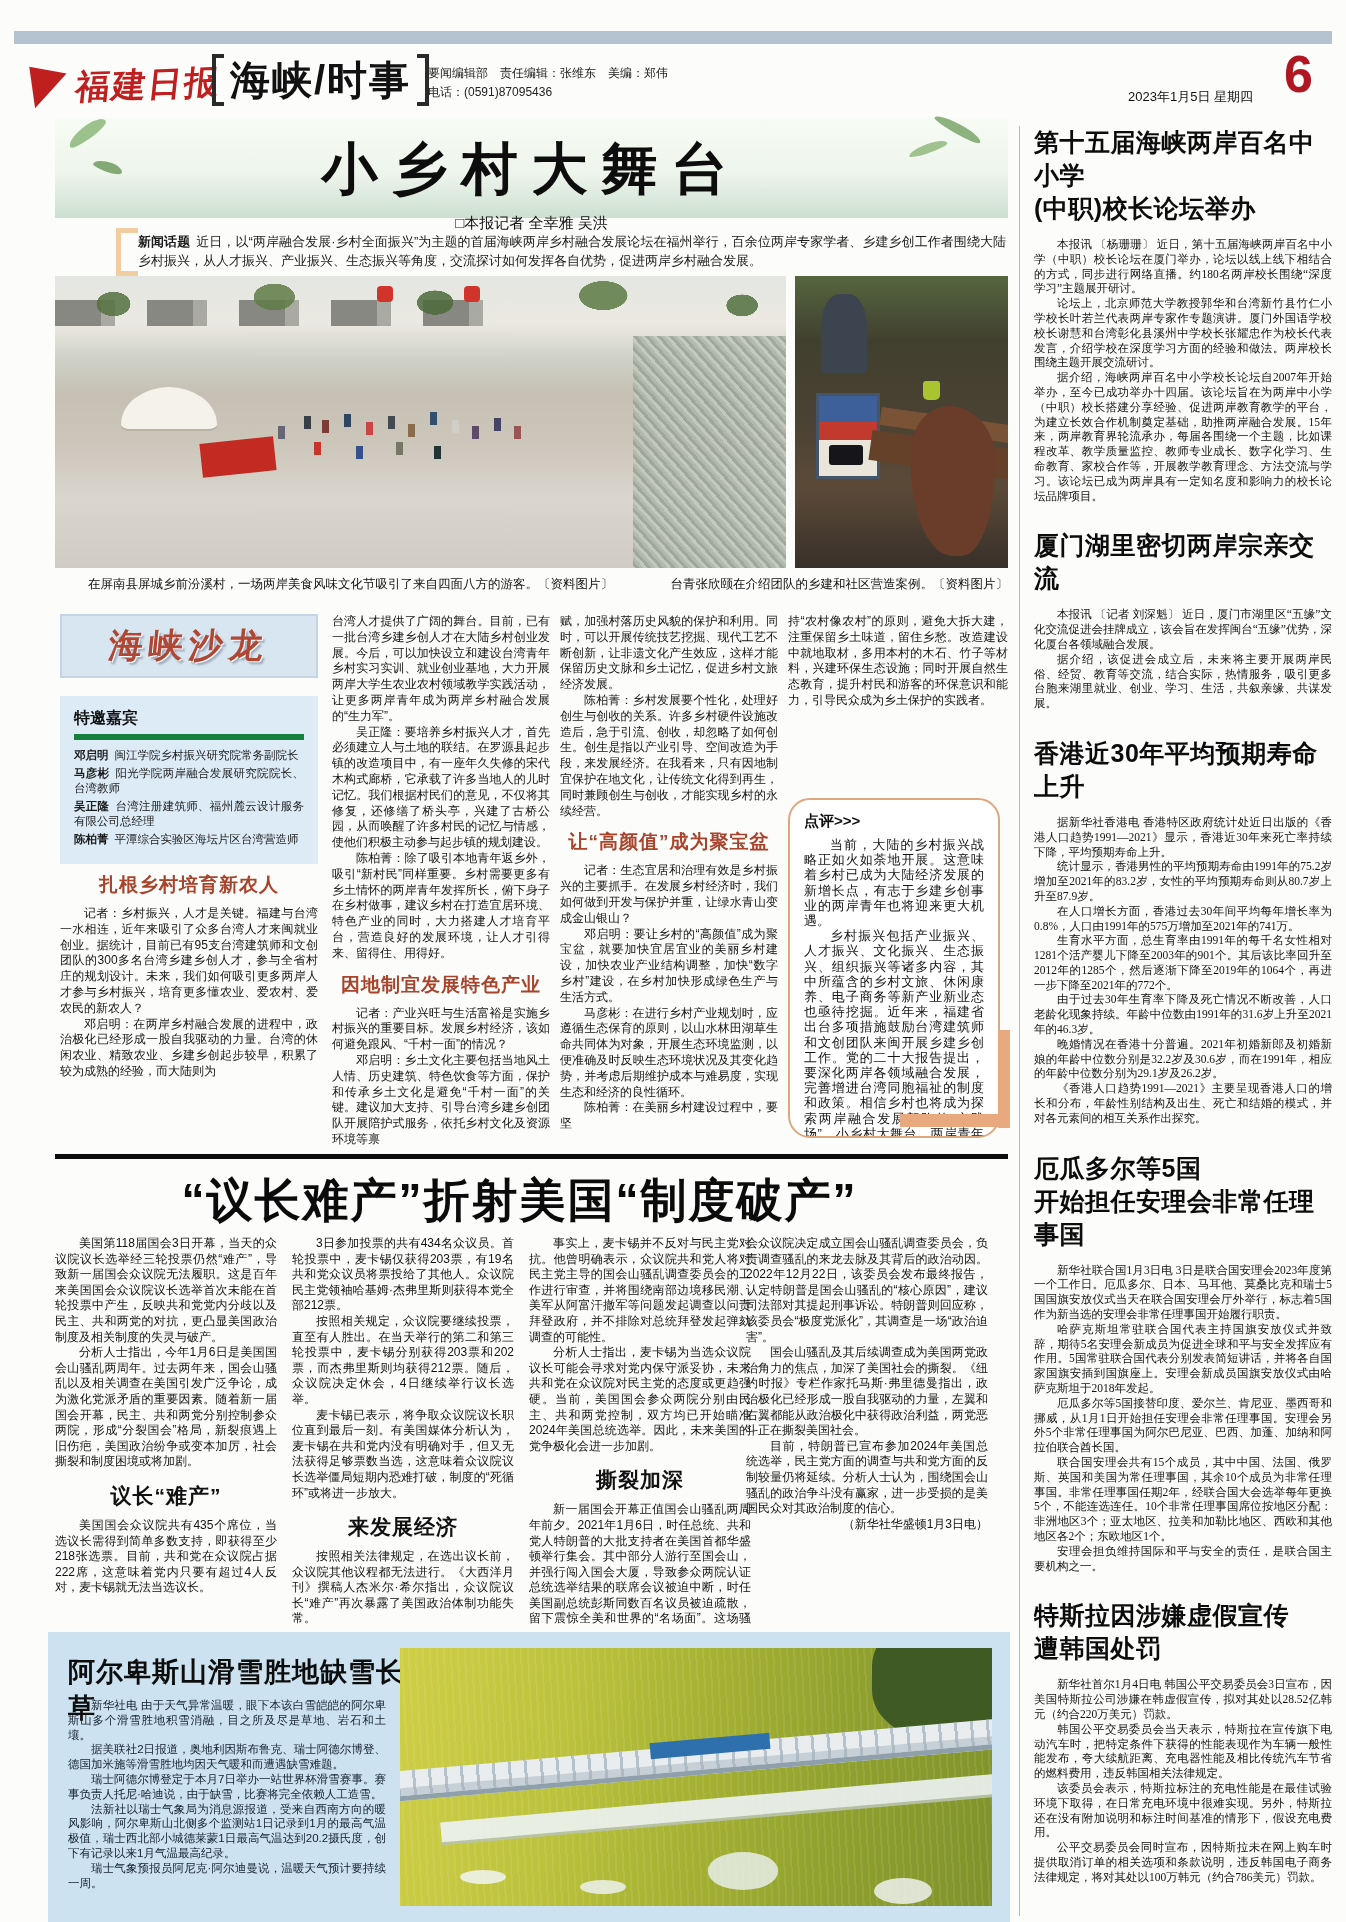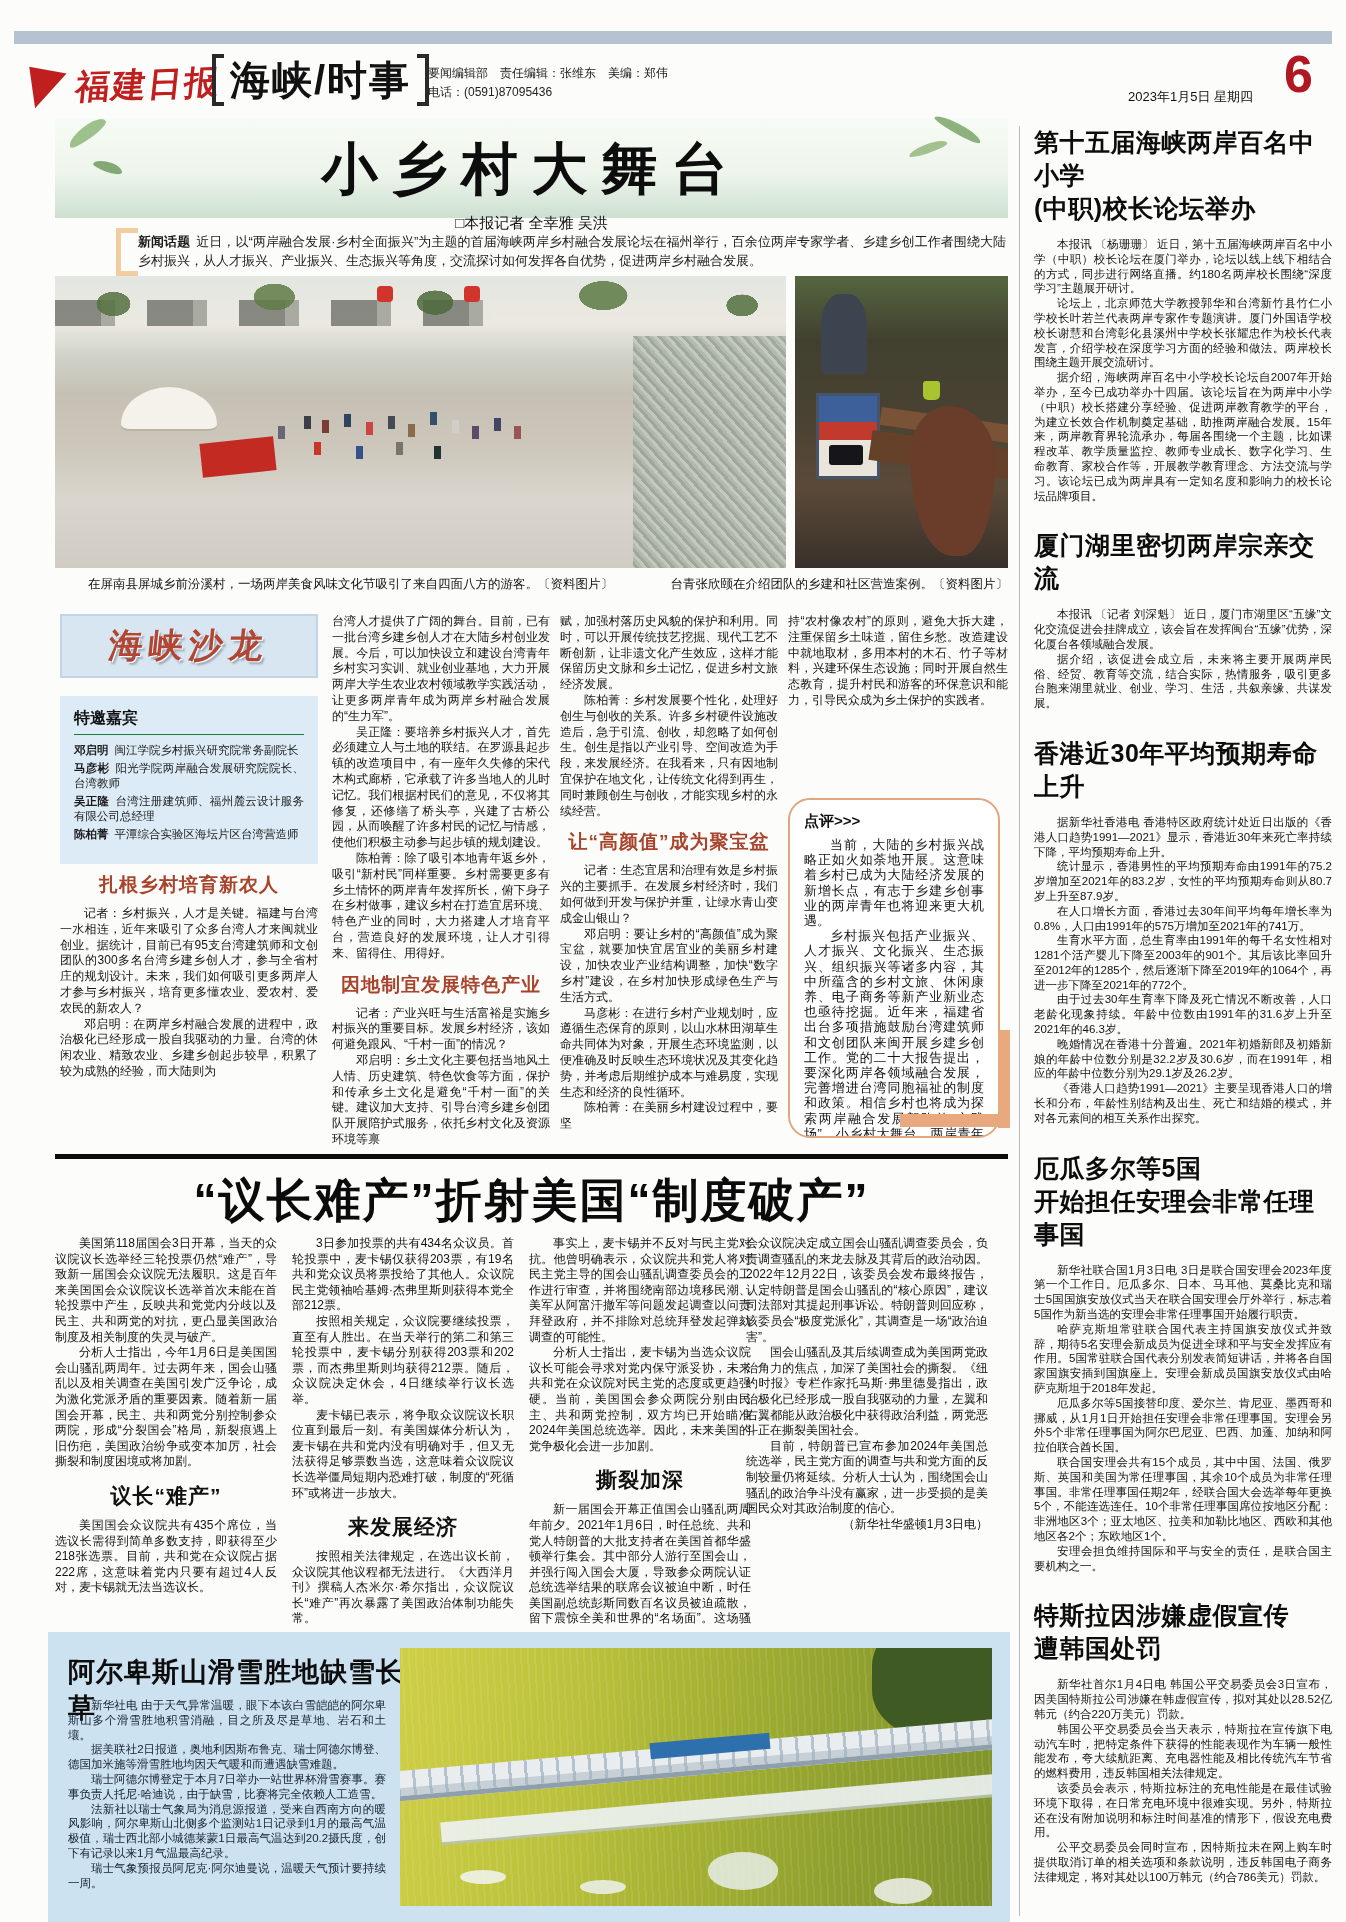--- a/index.html
+++ b/index.html
@@ -73,21 +73,21 @@
   .cap1 { left:88px; width:640px; }
   .cap2 { left:664px; width:344px; text-align:right; }
 
   
   .badge { position:absolute; left:60px; top:614px; width:258px; height:64px; background:#d8e6f1;
     display:flex; align-items:center; justify-content:center;
     box-shadow:inset 0 0 0 2px #c3d5e4; }
   .badge span { font-size:34px; font-weight:900; color:#b04634; letter-spacing:6px; transform:skewX(-6deg);
     text-shadow:1px 1px 0 #fff, 3px 3px 2px rgba(60,60,90,.35); }
   .guests { position:absolute; left:60px; top:696px; width:258px; height:168px; background:#dcebf6; padding:12px 14px; }
-  .guests h3 { font-size:16px; font-weight:700; color:#111; padding-bottom:5px; border-bottom:1px solid #15803d; margin-bottom:8px; }
+  .guests h3 { font-size:16px; font-weight:700; color:#111; padding-bottom:5px; border-bottom:6px solid #15803d; margin-bottom:8px; }
   .guests p { font-size:11.5px; line-height:15.5px; color:#1c1c1c; text-align:justify; margin-bottom:2px; }
   .guests p b { margin-right:6px; }
   .subhead { font-size:19px; font-weight:900; color:#a8432c; text-align:center; margin:10px 0 8px; letter-spacing:1px; }
   .sb-side { position:absolute; left:60px; top:872px; width:258px; height:276px; overflow:hidden; }
   .col { position:absolute; top:614px; height:534px; overflow:hidden; }
   .colA { left:332px; width:218px; }
   .colB { left:560px; width:218px; }
   .colC { left:788px; width:220px; height:176px; }
   .bodytext p { font-size:12px; line-height:15.8px; color:#141414; text-align:justify; text-indent:2em; }
   .bodytext p.noind { text-indent:0; }
@@ -95,21 +95,21 @@
     border-radius:22px; background:#fff; padding:12px 14px; overflow:hidden; }
   .comment h4 { font-size:15px; font-weight:700; color:#111; margin-bottom:6px; }
   .comment p { font-size:13px; line-height:15.2px; text-align:justify; text-indent:2em; color:#141414; }
   .comment .cred { text-align:right; text-indent:0; font-weight:700; margin-top:4px; }
   .oL1 { position:absolute; left:998px; top:1030px; width:12px; height:98px; background:#e8a97e; }
   .oL2 { position:absolute; left:900px; top:1114px; width:110px; height:13px; background:#e8a97e; }
 
   .midrule { position:absolute; left:55px; top:1154px; width:953px; height:5px; background:#0d0d0d; }
 
   
-  .us-title { position:absolute; left:55px; top:1170px; width:953px; text-align:center;
+  .us-title { position:absolute; left:43px; top:1170px; width:953px; text-align:center;
     font-size:46px; font-weight:900; color:#0b0b0b; letter-spacing:2px; }
   .uscol { position:absolute; top:1236px; height:388px; width:222px; overflow:hidden; }
   .usc1 { left:55px; } .usc2 { left:292px; } .usc3 { left:529px; } .usc4 { left:746px; width:242px; }
   .uscol p { font-size:12px; line-height:15.6px; text-align:justify; text-indent:2em; color:#111; }
   .uscol .subhead { font-size:21px; margin:12px 0 8px; color:#111; }
   .uscol .cred { text-align:right; text-indent:0; }
 
   
   .alps { position:absolute; left:48px; top:1632px; width:962px; height:290px; background:#cde2f0; }
   .alps h2 { position:absolute; left:20px; top:22px; width:350px; font-size:27px; font-weight:900; color:#0d0d0d; letter-spacing:1px; }
@@ -128,21 +128,21 @@
   .al-piste { position:absolute; left:40px; top:150px; width:560px; height:20px; background:#eef3f5; transform:rotate(-5deg);
     box-shadow:0 3px 0 #b9c4ae; opacity:.9; }
   .al-snow { position:absolute; left:60px; bottom:22px; width:46px; height:14px; background:#f2f5f4; border-radius:50%;
     box-shadow:120px 10px 0 #eef2f0, 260px -6px 0 12px #e8eee9, 420px 14px 0 6px #eef2ee; opacity:.85; }
 
   
   .vline { position:absolute; left:1019px; top:126px; width:1px; height:1790px; background:#b9b9b9; }
   .rail { position:absolute; left:1034px; top:126px; width:298px; height:1790px; overflow:hidden; }
   .rart { margin-bottom:26px; }
   .rart h2 { font-size:25px; line-height:33px; font-weight:900; color:#0c0c0c; margin-bottom:12px; letter-spacing:.5px; }
-  .rart p { font-size:11.5px; line-height:14.8px; text-align:justify; text-indent:2em; color:#131313; }
+  .rart p { font-size:11.5px; line-height:14.8px; text-align:justify; text-indent:2em; color:#131313;font-family:Liberation Serif, serif; }
 </style>
 </head>
 <body>
 
 <div class="page">
 
   <div class="topbar"></div>
 
   <div>
     <div class="flagicon"></div>

